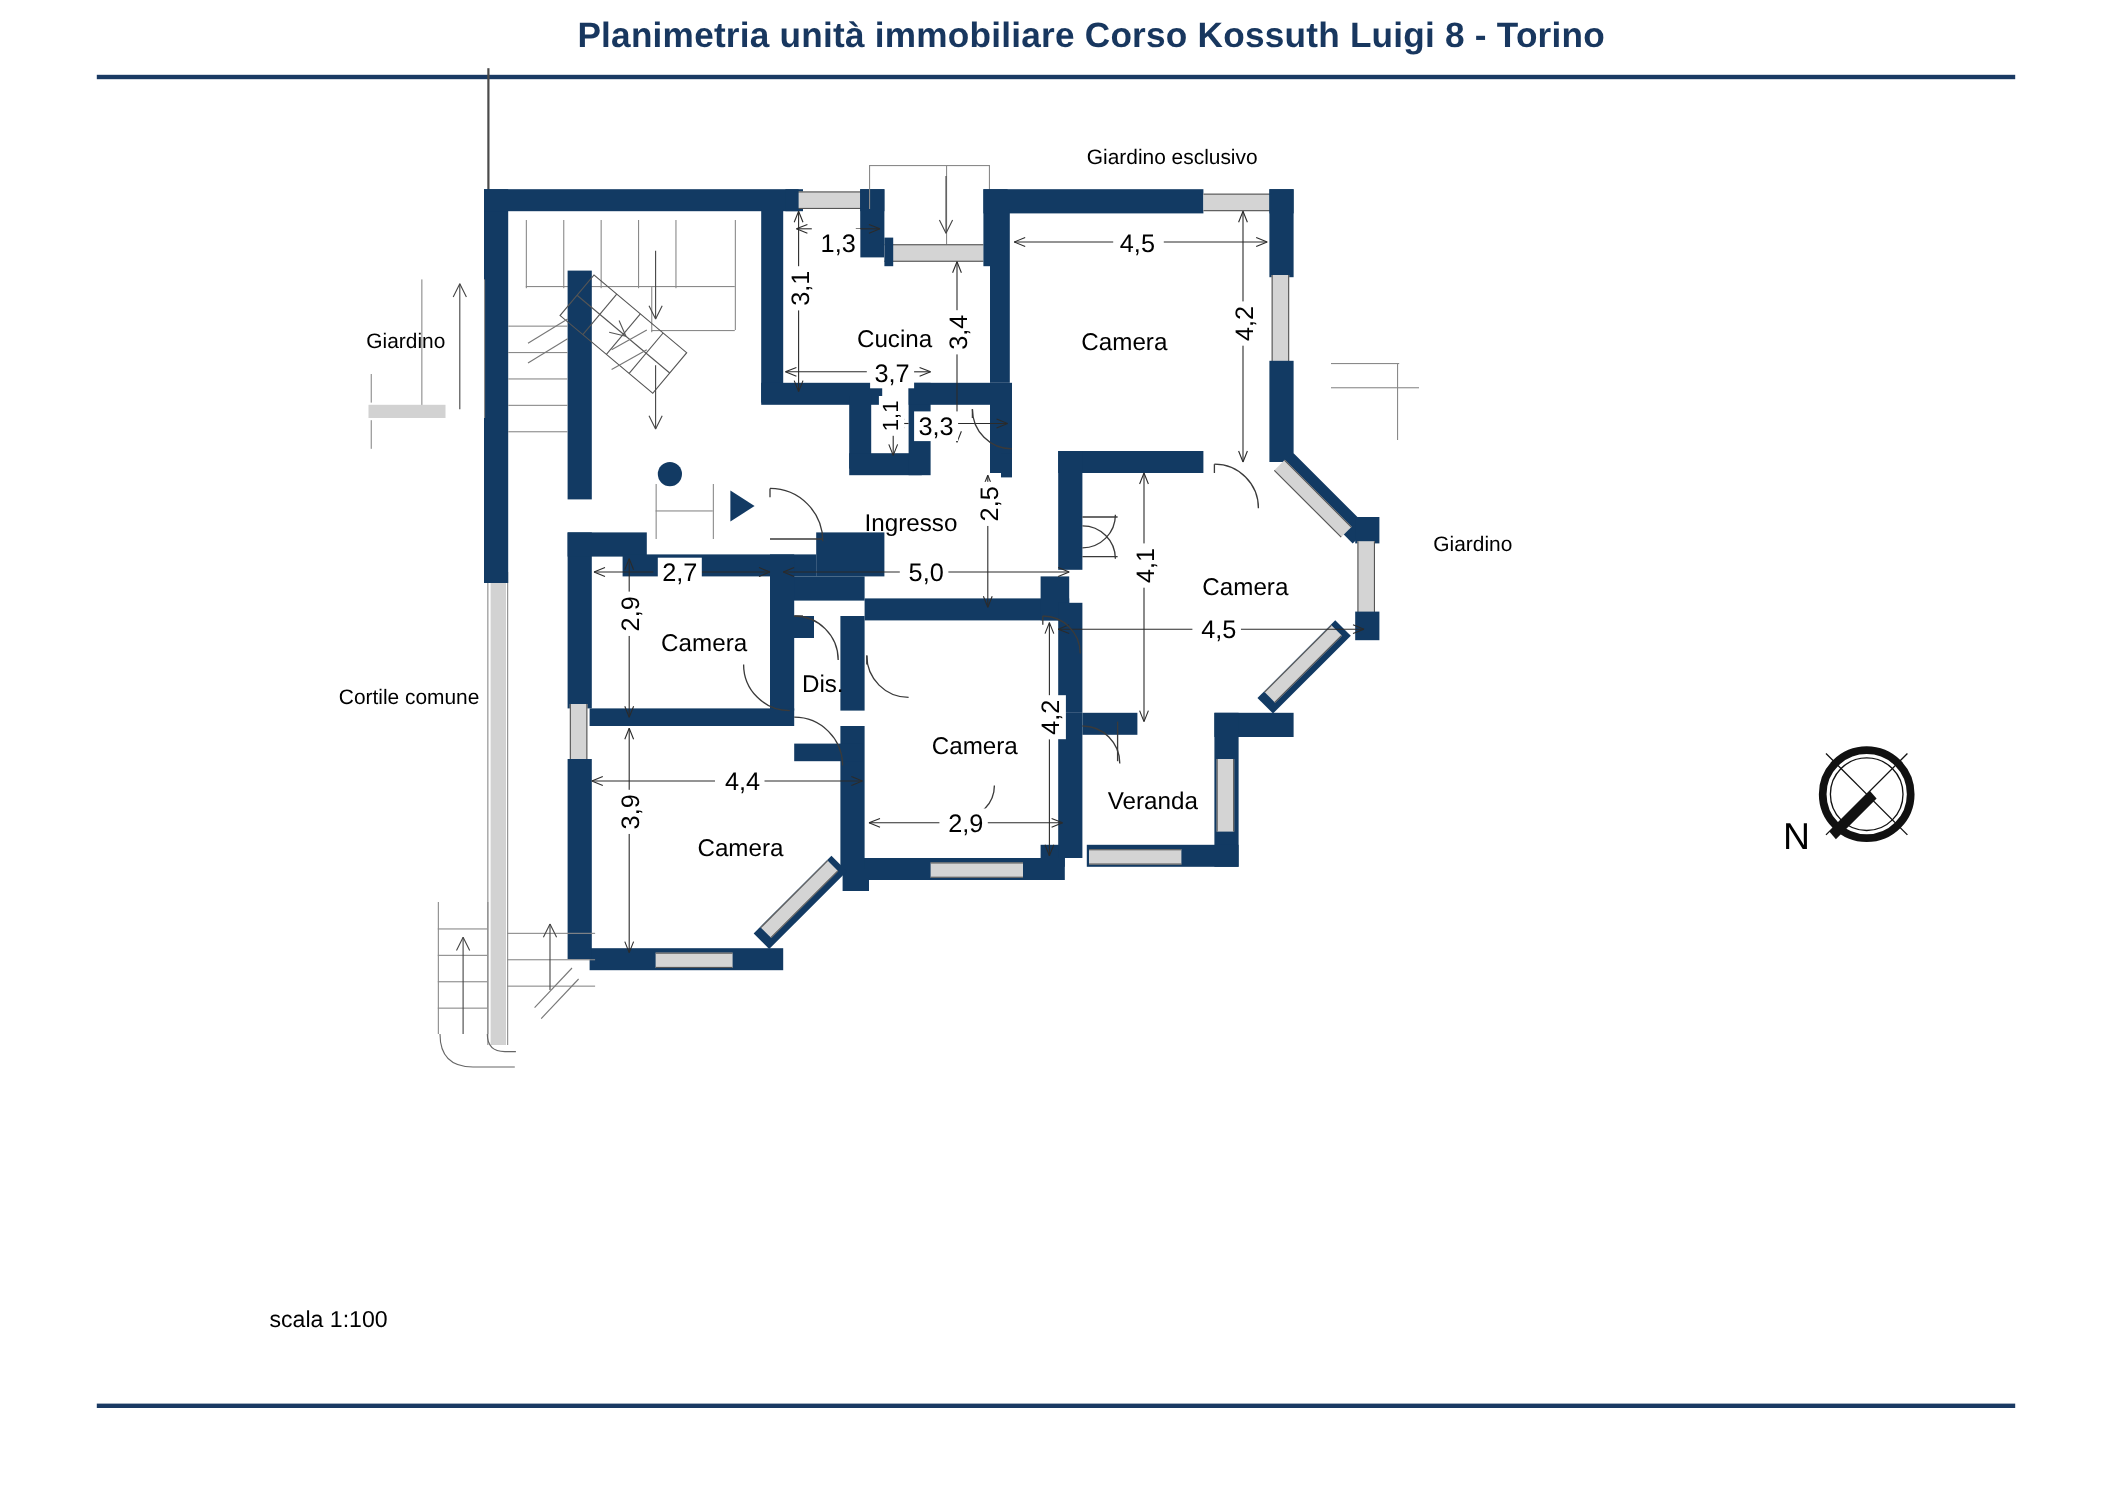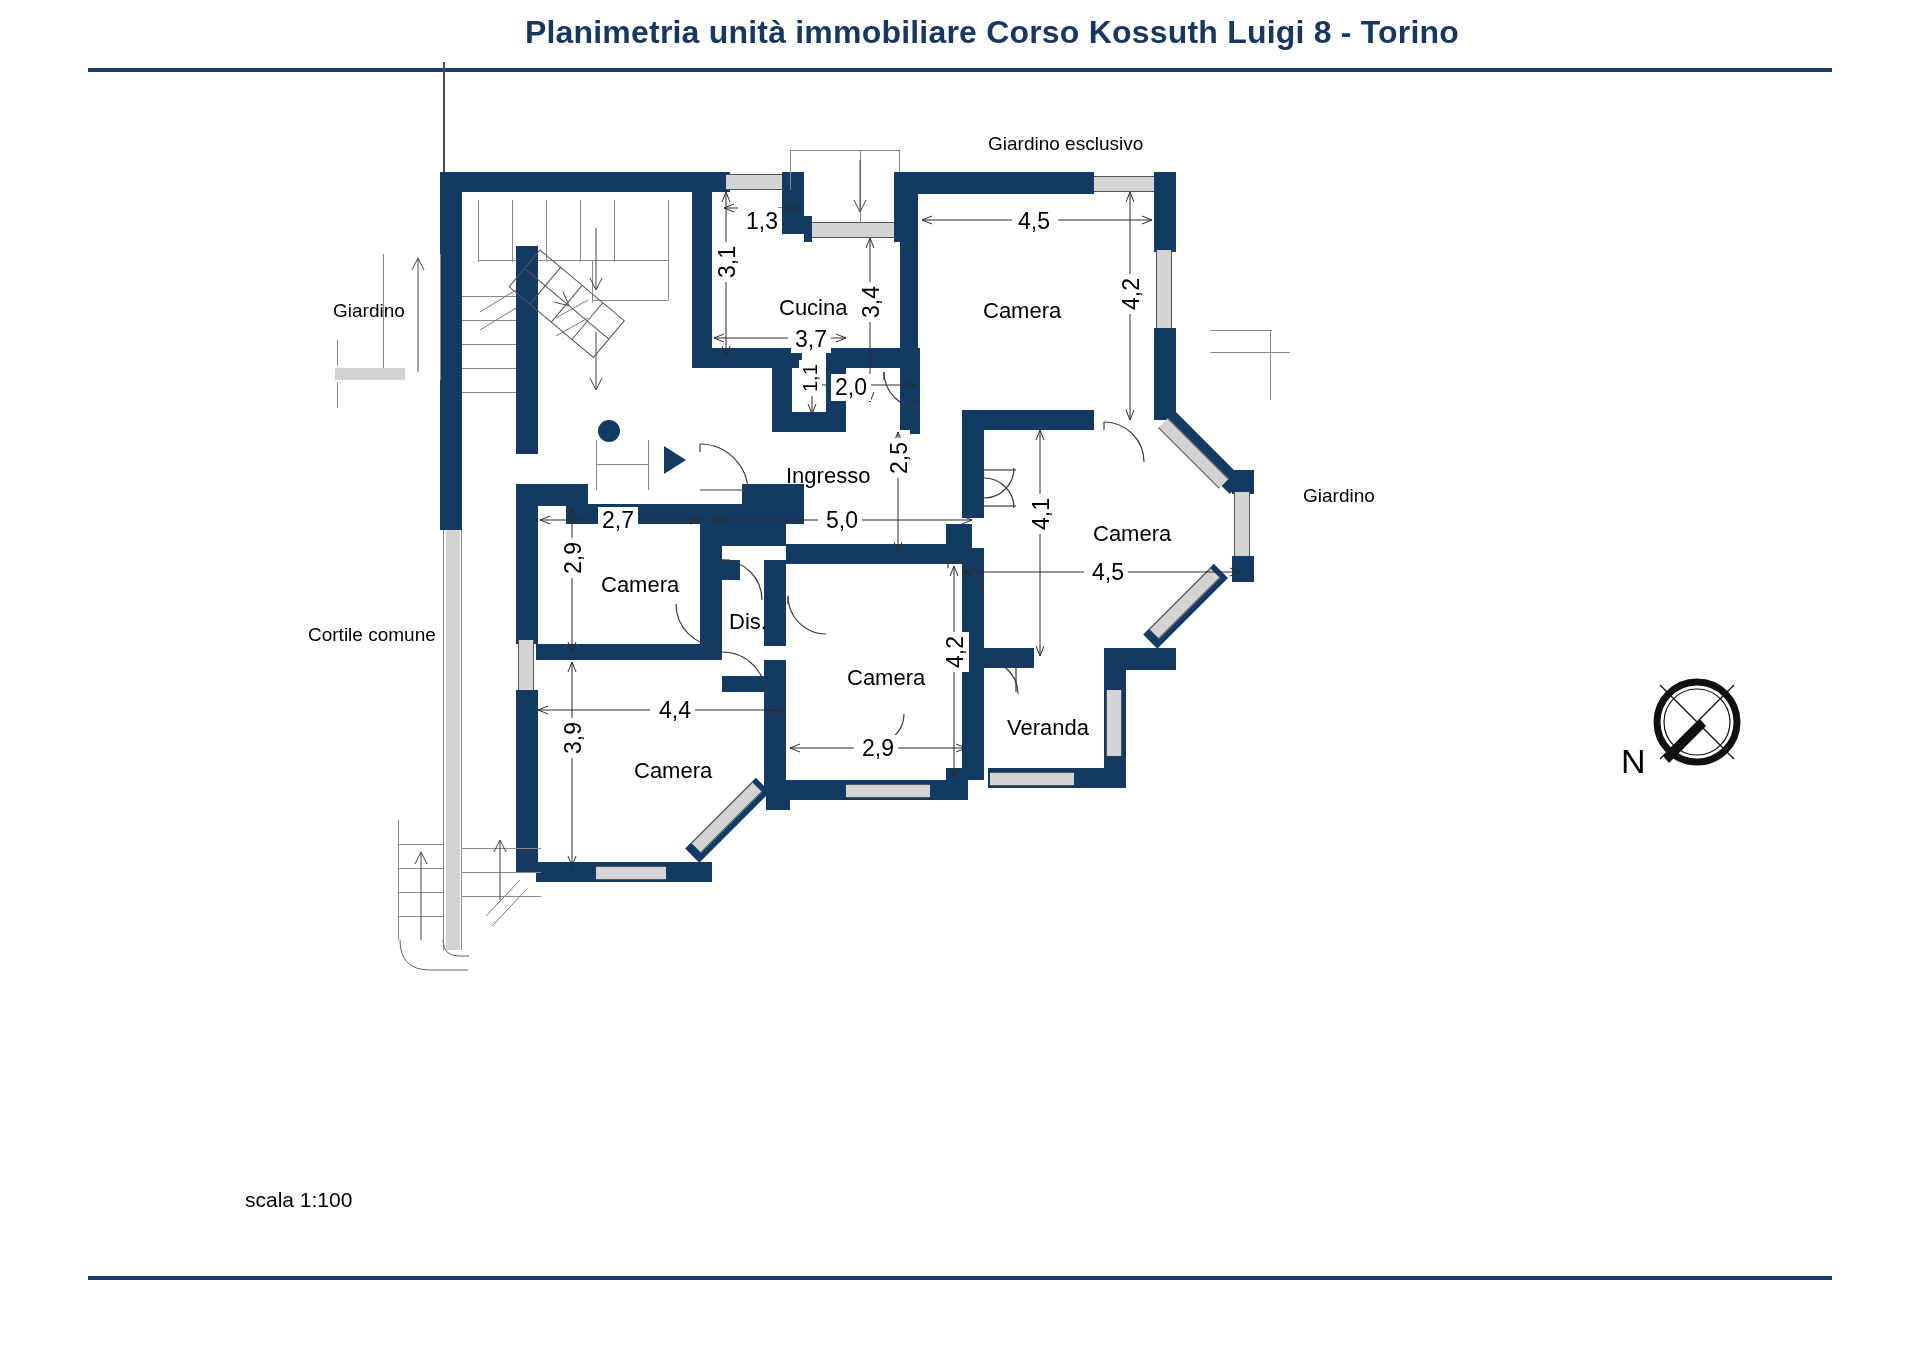--- a/index.html
+++ b/index.html
@@ -407,21 +407,21 @@
   <div class="room-label" style="left:1007px; top:715px;">Veranda</div>
   <div class="room-label" style="left:634px; top:758px;">Camera</div>
 
   <div class="dim" style="left:742px;  top:196px;margin-top:12px;">1,3</div>
   <div class="dim" style="left:1014px; top:208px;">4,5</div>
   <div class="dim vert" style="left:714px;  top:282px;">3,1</div>
   <div class="dim vert" style="left:1118px; top:314px;">4,2</div>
   <div class="dim vert" style="left:858px;  top:322px;">3,4</div>
   <div class="dim" style="left:791px;  top:326px;">3,7</div>
   <div class="dim vert" style="left:799px;  top:396px; font-size:20px;">1,1</div>
-  <div class="dim" style="left:831px;  top:374px;">2,0</div>
+  <div class="dim" style="left:831px;  top:374px;">3,3</div>
   <div class="dim vert" style="left:886px;  top:478px;">2,5</div>
   <div class="dim vert" style="left:1028px; top:534px;">4,1</div>
   <div class="dim" style="left:598px;  top:507px;">2,7</div>
   <div class="dim" style="left:822px;  top:507px;">5,0</div>
   <div class="dim" style="left:1088px; top:559px;">4,5</div>
   <div class="dim vert" style="left:560px;  top:578px;">2,9</div>
   <div class="dim vert" style="left:942px;  top:672px;">4,2</div>
   <div class="dim" style="left:655px;  top:697px;">4,4</div>
   <div class="dim vert" style="left:560px;  top:758px;">3,9</div>
   <div class="dim" style="left:858px;  top:735px;">2,9</div>

